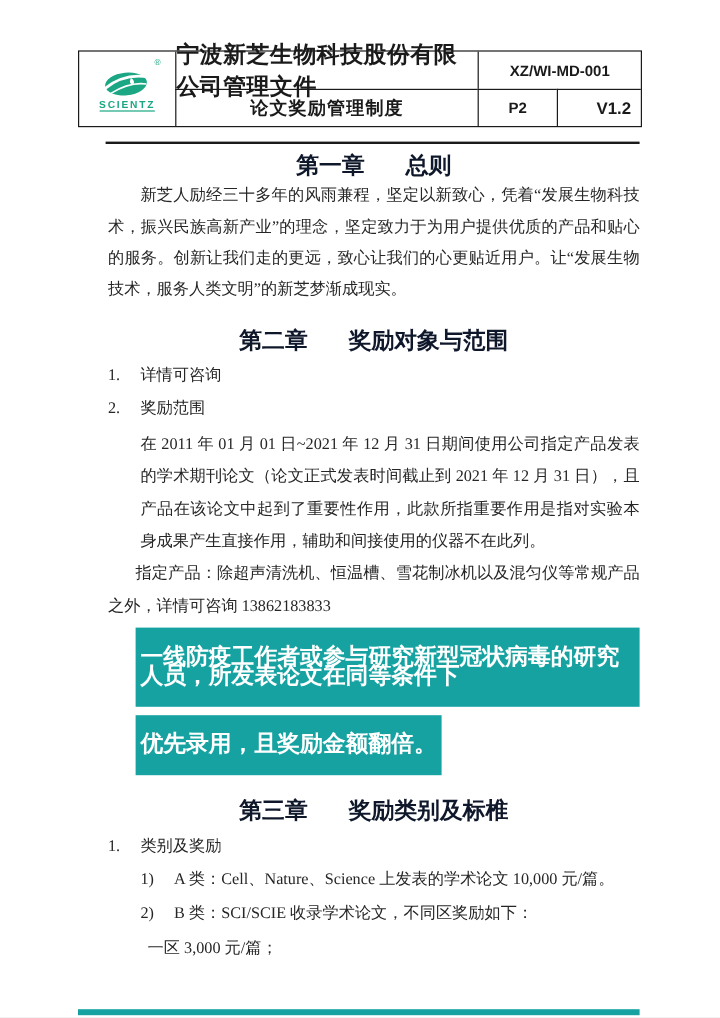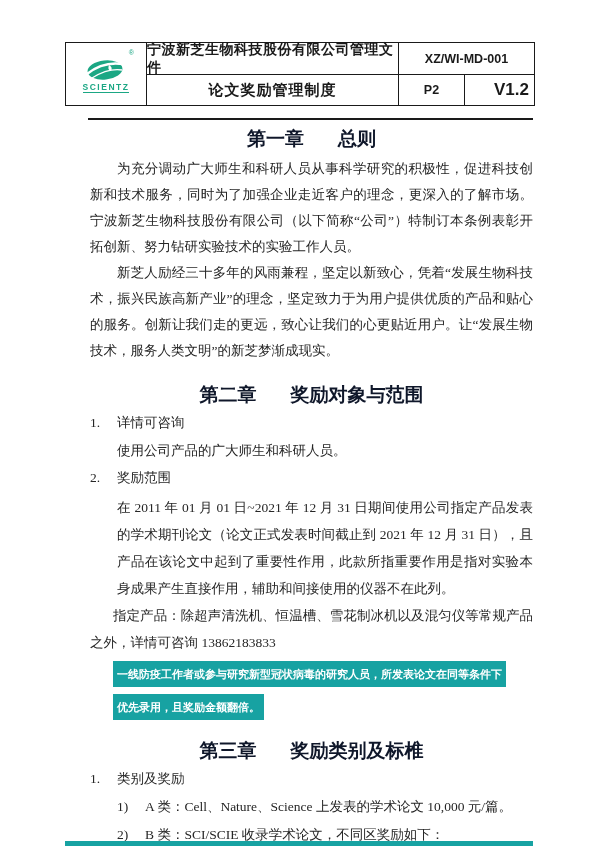--- a/index.html
+++ b/index.html
@@ -21,25 +21,25 @@
     border:1.5px solid #1a1a1a;
     box-sizing:border-box;
     font-family:"Liberation Sans","DejaVu Sans",sans-serif;
     color:#1a1a1a;
   }
   .hdr .cell{
     display:flex;align-items:center;justify-content:center;
     box-sizing:border-box;font-weight:bold;
   }
   .cell.logo{grid-row:1/3;grid-column:1;position:relative;flex-direction:column;padding-top:2px;}
-  .cell.c-title{grid-row:1;grid-column:2;border-left:1px solid #1a1a1a;font-size:14px;letter-spacing:.5px;}
+  .cell.c-title{grid-row:1;grid-column:2;border-left:1px solid #1a1a1a;font-size:19px;letter-spacing:.5px;}
   .cell.c-docno{grid-row:1;grid-column:3/5;border-left:1px solid #1a1a1a;font-size:12.5px;}
   .cell.c-sub{grid-row:2;grid-column:2;border-left:1px solid #1a1a1a;border-top:1px solid #1a1a1a;font-size:15px;letter-spacing:1px;}
   .cell.c-page{grid-row:2;grid-column:3;border-left:1px solid #1a1a1a;border-top:1px solid #1a1a1a;font-size:12.5px;text-align:center;}
-  .cell.c-ver{grid-row:2;grid-column:4;border-left:1px solid #1a1a1a;border-top:1px solid #1a1a1a;font-size:17px;padding-left:24px;}
+  .cell.c-ver{grid-row:2;grid-column:4;border-left:1px solid #1a1a1a;border-top:1px solid #1a1a1a;font-size:14px;padding-left:24px;}
   .logo svg{display:block;}
   .logo .brand{
     font-size:8.5px;font-weight:bold;
     color:var(--logo-green,#1BA784);letter-spacing:1.5px;
     border-bottom:1px solid var(--logo-green,#1BA784);
     line-height:9px;margin-top:-4px;
   }
   .logo .reg{
     position:absolute;top:6px;right:12px;
     font-size:7px;color:var(--logo-green,#1BA784);font-weight:normal;
@@ -67,22 +67,22 @@
   .li1 .no{display:inline-block;width:27px;}
   .li-body{margin:8px 0 0 27px;line-height:20px;}
   .li-body.multi{line-height:27px;text-align:justify;margin-top:6px;}
   .designated{margin:0;text-indent:23px;line-height:27px;text-align:justify;}
   .hl-wrap{margin:5px 0 0 23px;}
   .hl{
     display:table;
     background:var(--accent-teal,#17A2A2);
     color:#ffffff;
     font-family:"Liberation Sans","DejaVu Sans",sans-serif;
-    font-weight:bold;font-size:11px;line-height:16px;
-    padding:5px 4px;
+    font-weight:bold;font-size:19px;line-height:16px;
+    padding:17px 4px;
   }
   .hl + .hl{margin-top:7px;}
   .li2{margin:8px 0 0 27px;line-height:20px;}
   .li2 .no2{display:inline-block;width:28px;}
   .zone{margin:9px 0 0 33px;line-height:20px;}
   
   .footbar{
     position:absolute;left:65px;bottom:2px;width:468px;height:5px;
     background:var(--accent-teal,#17A2A2);
   }
@@ -108,27 +108,25 @@
     <div class="cell c-sub">论文奖励管理制度</div>
     <div class="cell c-page">P2</div>
     <div class="cell c-ver">V1.2</div>
   </div>
 
   <div class="rule"></div>
 
   <div class="content">
 
     <h1 class="chap c1"><span class="cnum">第一章</span><span>总则</span></h1>
-    <p class="para p1">为充分调动广大师生和科研人员从事科学研究的积极性，促进科技创新和技术服务，同时为了加强企业走近客户的理念，更深入的了解市场。宁波新芝生物科技股份有限公司（以下简称“公司”）特制订本条例表彰开拓创新、努力钻研实验技术的实验工作人员。</p>
     <p class="para p2">新芝人励经三十多年的风雨兼程，坚定以新致心，凭着“发展生物科技术，振兴民族高新产业”的理念，坚定致力于为用户提供优质的产品和贴心的服务。创新让我们走的更远，致心让我们的心更贴近用户。让“发展生物技术，服务人类文明”的新芝梦渐成现实。</p>
 
     <h1 class="chap c2"><span class="cnum">第二章</span><span>奖励对象与范围</span></h1>
 
     <div class="li1"><span class="no">1.</span><span>详情可咨询</span></div>
-    <p class="li-body">使用公司产品的广大师生和科研人员。</p>
 
     <div class="li1"><span class="no">2.</span><span>奖励范围</span></div>
     <p class="li-body multi">在 2011 年 01 月 01 日~2021 年 12 月 31 日期间使用公司指定产品发表的学术期刊论文（论文正式发表时间截止到 2021 年 12 月 31 日），且产品在该论文中起到了重要性作用，此款所指重要作用是指对实验本身成果产生直接作用，辅助和间接使用的仪器不在此列。</p>
 
     <p class="designated">指定产品：除超声清洗机、恒温槽、雪花制冰机以及混匀仪等常规产品之外，详情可咨询 13862183833</p>
 
     <div class="hl-wrap">
       <div class="hl">一线防疫工作者或参与研究新型冠状病毒的研究人员，所发表论文在同等条件下</div>
       <div class="hl">优先录用，且奖励金额翻倍。</div>
     </div>

